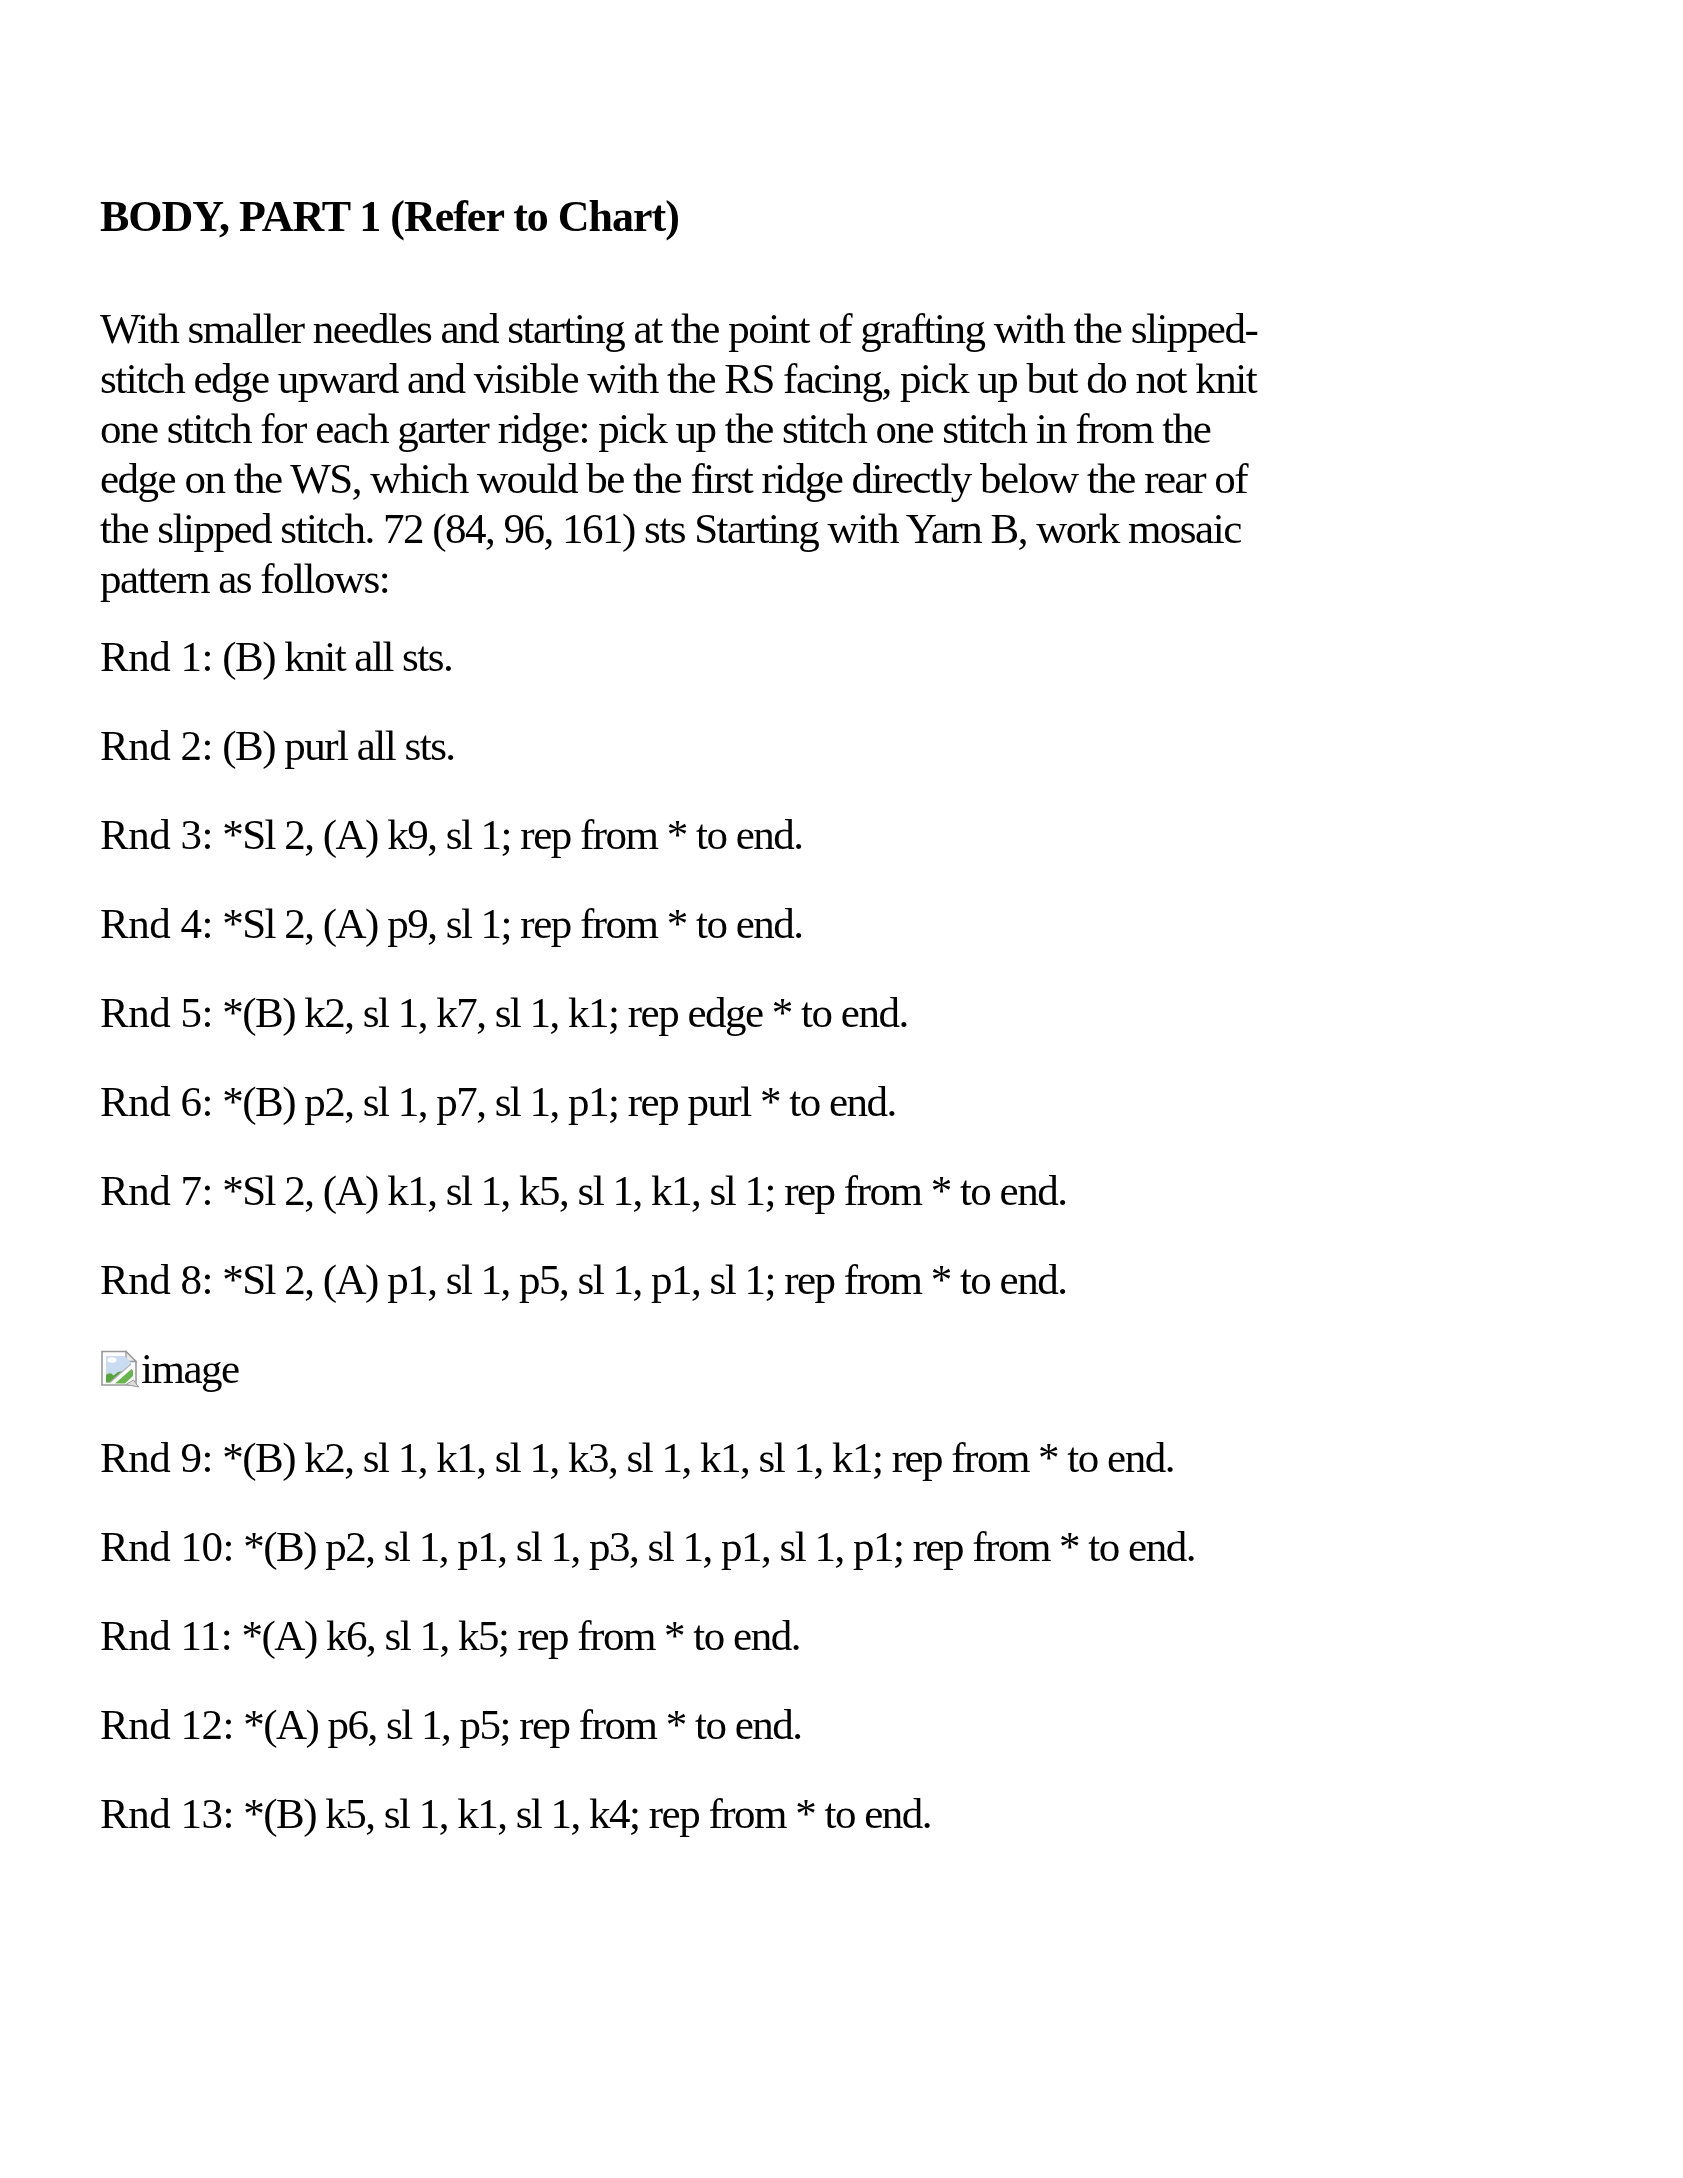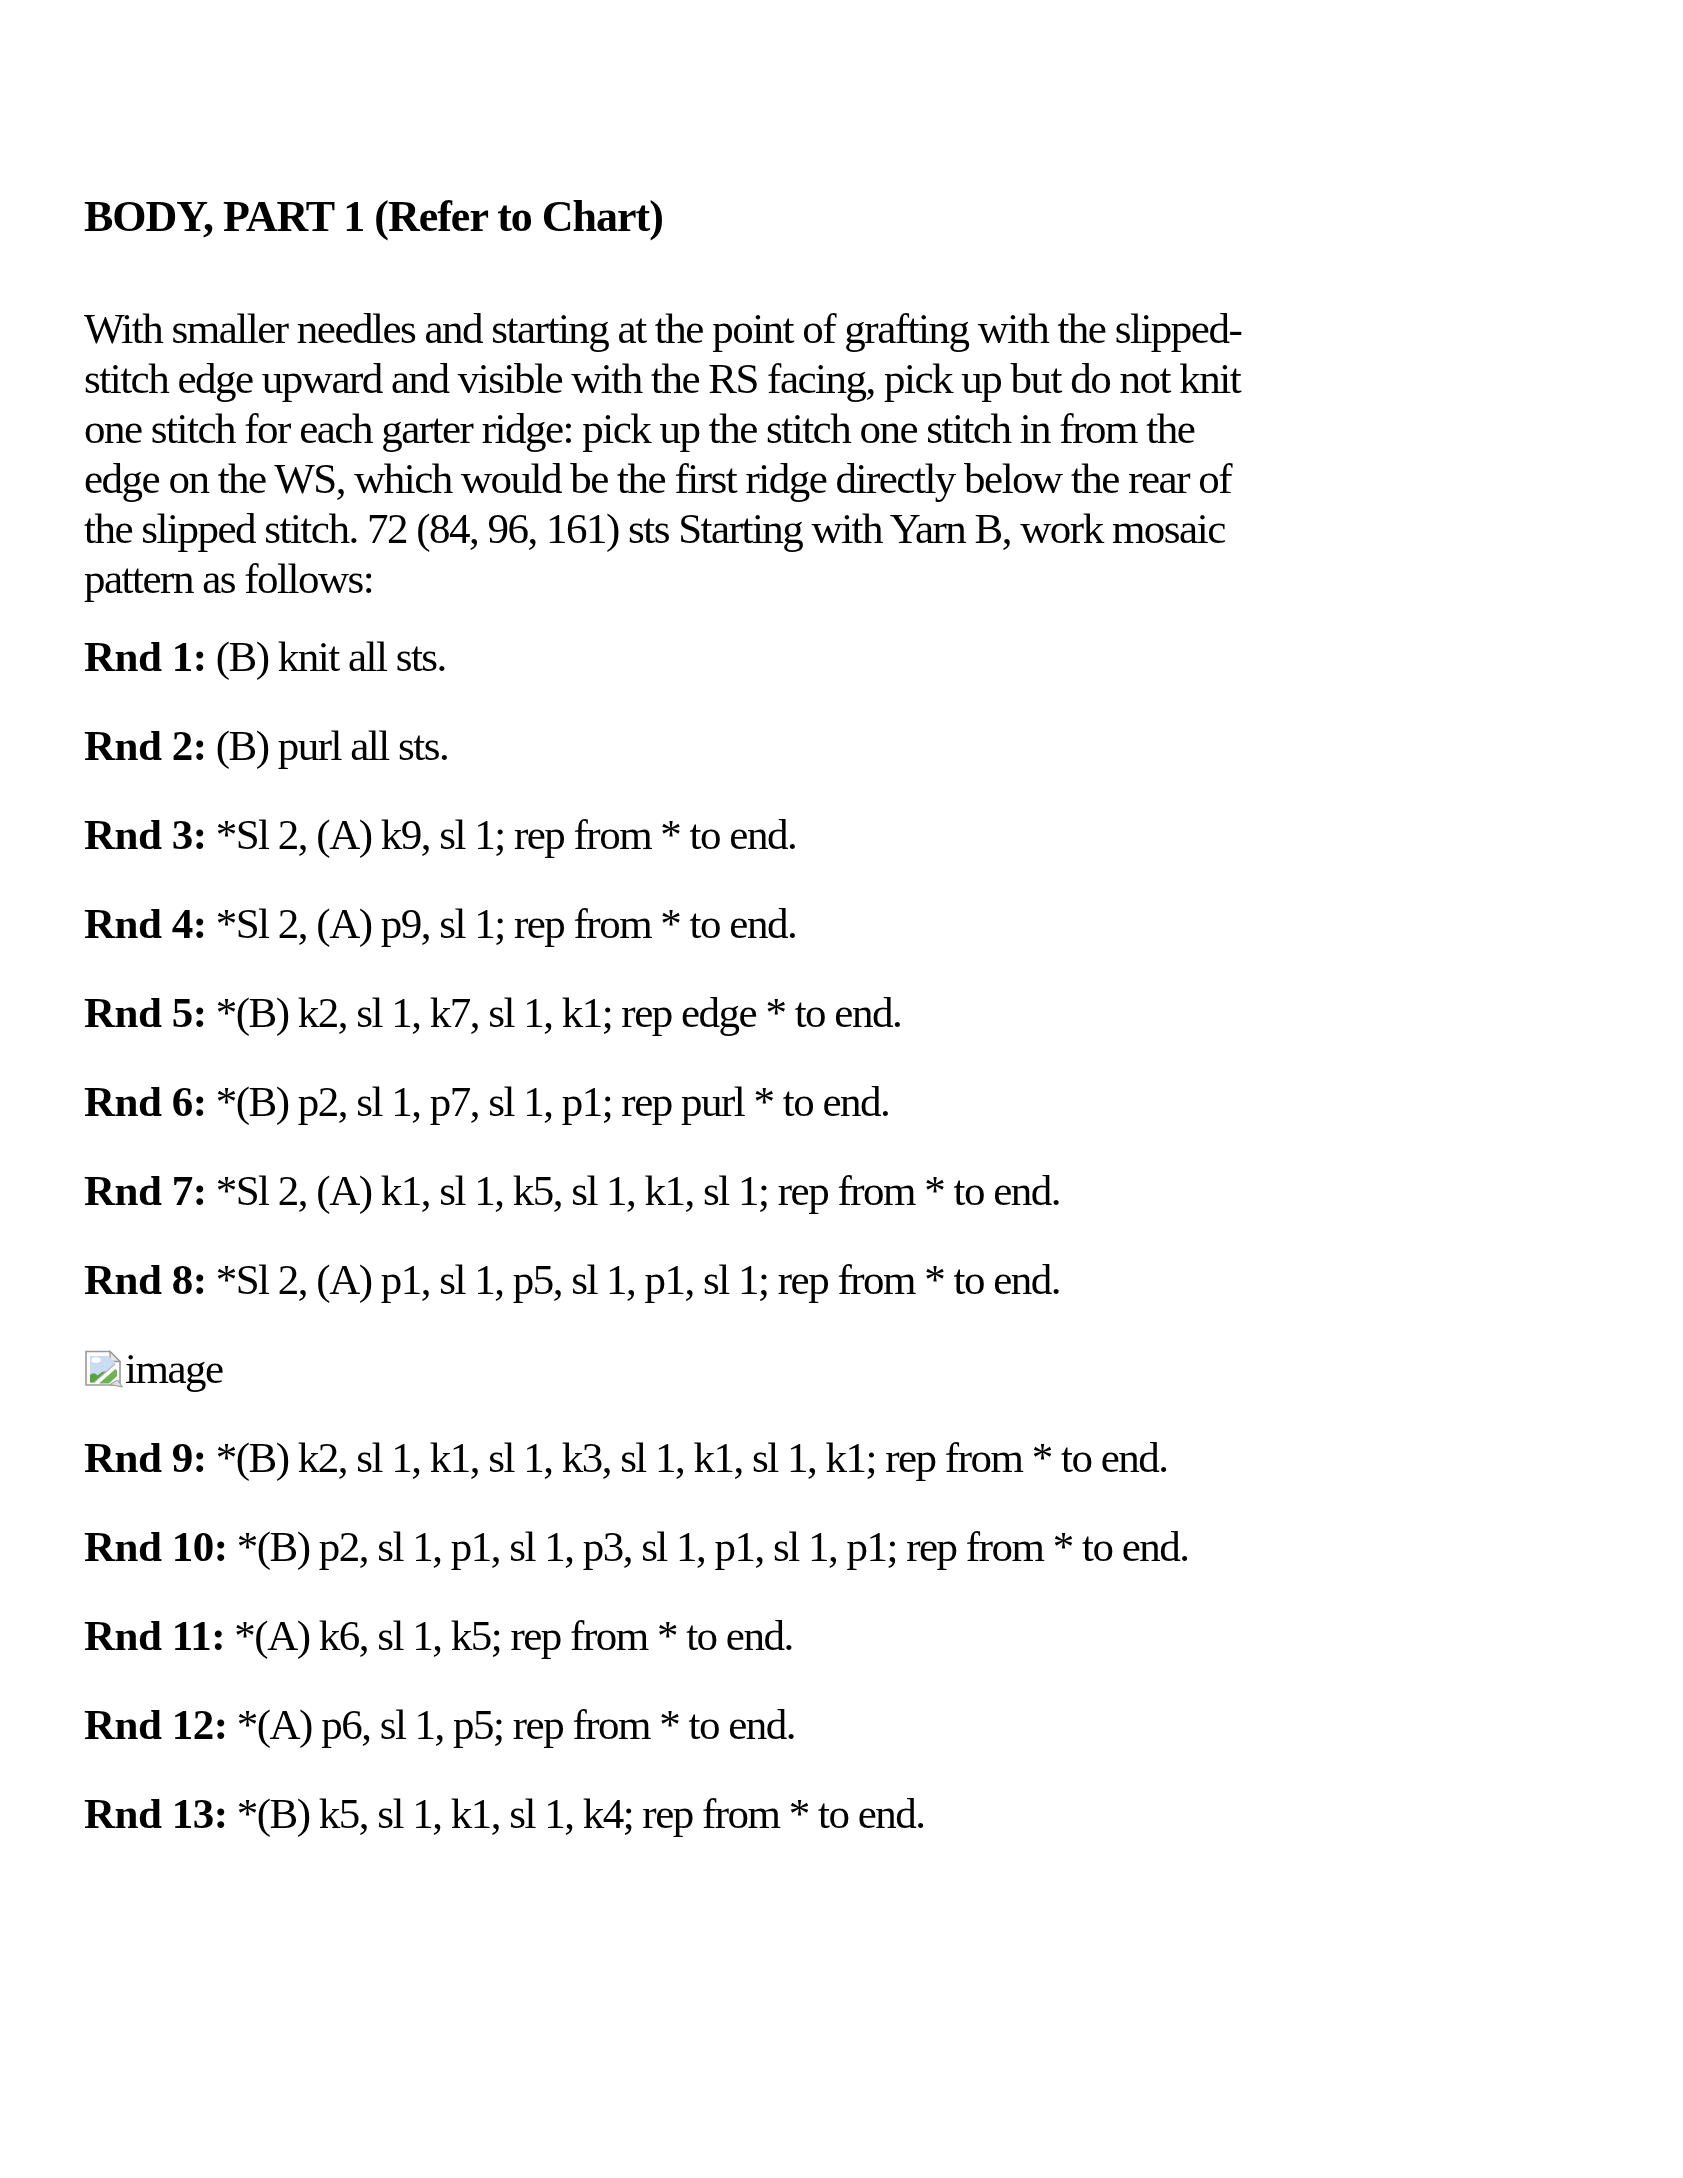--- a/index.html
+++ b/index.html
@@ -10,21 +10,21 @@
   body {
     width: 1683px;
     height: 2178px;
     position: relative;
     overflow: hidden;
     font-family: "Liberation Serif", "DejaVu Serif", serif;
     color: #000000;
   }
   .page {
     position: absolute;
-    top: 0; left: 0;
+    top: 0; left: 16px;
     width: 1534px;
     height: 2178px;
     padding: 190px 139px 0 84px;
     box-sizing: border-box;
   }
   .title {
     font-size: 44px;
     font-weight: bold;
     line-height: 53px;
     letter-spacing: -1px;
@@ -42,21 +42,21 @@
     white-space: nowrap;
   }
   .round {
     margin: 0 0 39px 0;
     font-size: 43px;
     line-height: 50px;
     letter-spacing: -1.5px;
     white-space: nowrap;
   }
   .round .rlabel {
-    font-weight: bold;
+    font-weight: normal;
     letter-spacing: -0.5px;
   }
   .img-line {
     margin: 0 0 39px 0;
     font-size: 43px;
     line-height: 50px;
     letter-spacing: -1.5px;
     white-space: nowrap;
   }
   .broken-img {

